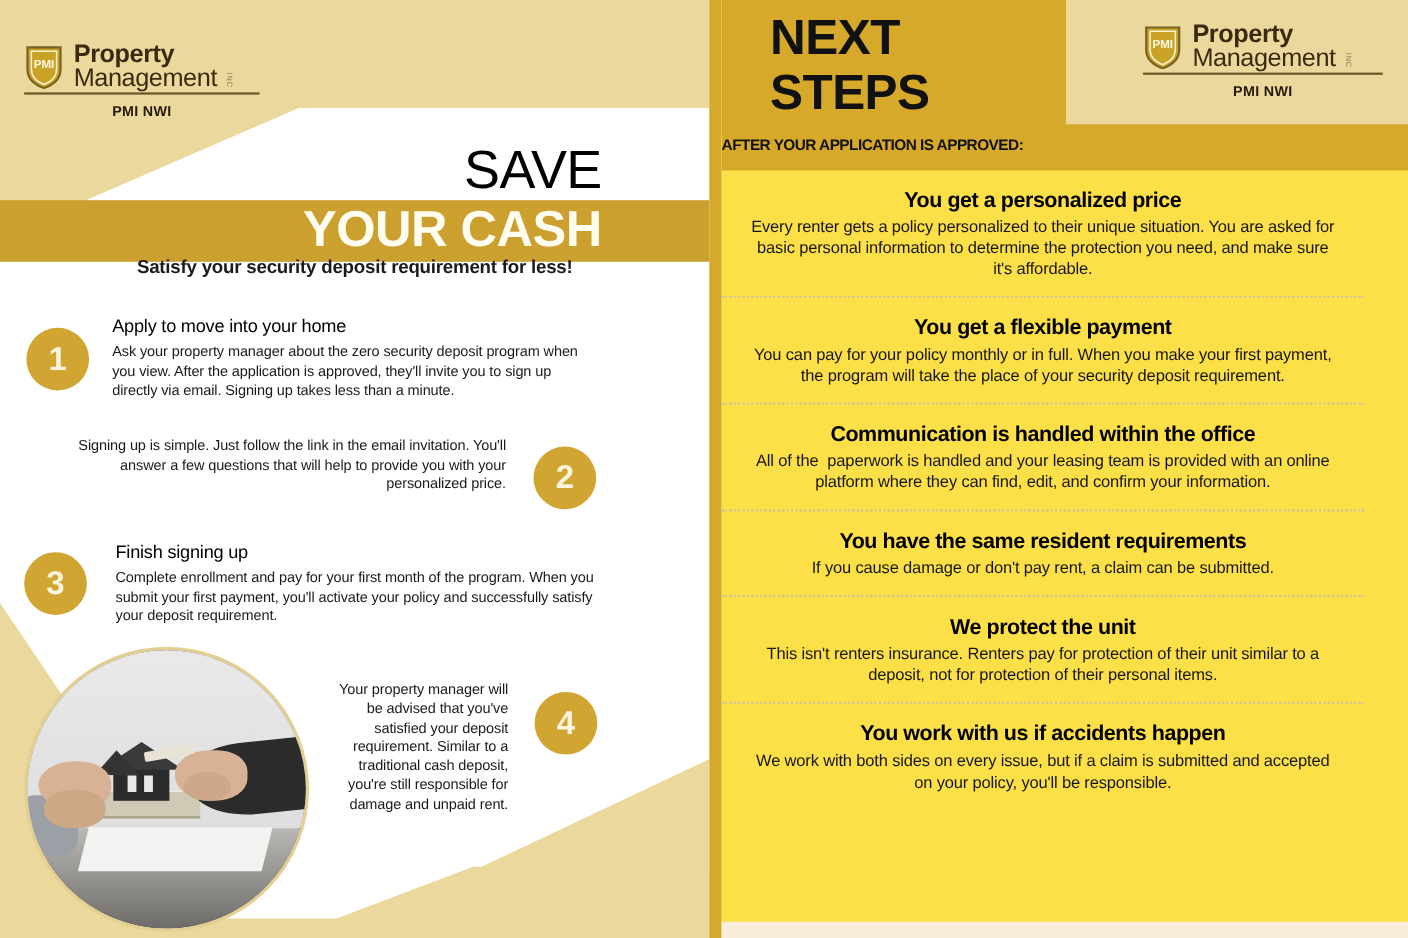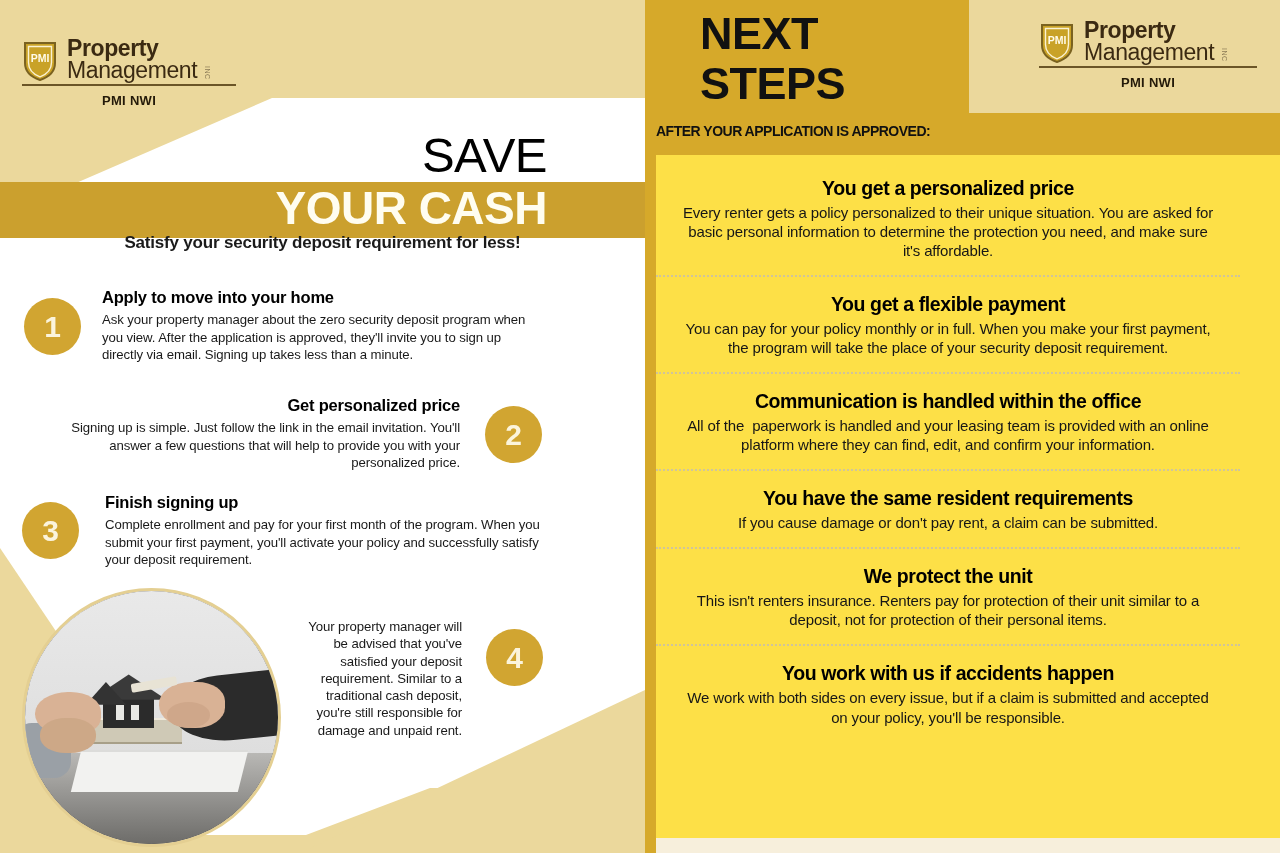--- a/index.html
+++ b/index.html
@@ -158,21 +158,21 @@
     color: #FBF4DC;
     font-size: 30px;
     font-weight: bold;
     display: flex;
     align-items: center;
     justify-content: center;
     line-height: 1;
   }
   .step-title {
     font-size: 16.5px;
-    font-weight: bold;
+    font-weight: normal;
     color: #000;
     letter-spacing: -0.2px;
     margin-bottom: 4px;
   }
   .step-body {
     font-size: 13.2px;
     color: #1a1a1a;
     line-height: 1.33;
     letter-spacing: -0.1px;
   }
@@ -268,21 +268,20 @@
     left: 383px; top: 20px;
     width: 230px;
   }
   .rp-logo .logo-rule { width: 218px; }
   .rp-logo .logo-sub { width: 218px; font-size: 13px; }
 
   .rp-sections {
     position: absolute;
     left: 0; top: 155px;
     width: 584px;
-    margin-top: 6px;
   }
   .rp-sec {
     padding: 16px 26px 15px 26px;
     text-align: center;
   }
   .rp-sec + .rp-sec { border-top: 2px dotted #CFC49B; }
   .rp-title {
     font-size: 19.5px;
     font-weight: bold;
     color: #000;
@@ -342,21 +341,20 @@
     <div class="subtitle">Satisfy your security deposit requirement for less!</div>
 
     <div class="step step1">
       <div class="circle">1</div>
       <div class="step-title">Apply to move into your home</div>
       <div class="step-body">Ask your property manager about the zero security deposit program when you view. After the application is approved, they'll invite you to sign up directly via email. Signing up takes less than a minute.</div>
     </div>
 
     <div class="step step2">
       <div class="circle">2</div>
-      <div class="step-title">Get personalized price</div>
       <div class="step-body">Signing up is simple. Just follow the link in the email invitation. You'll answer a few questions that will help to provide you with your personalized price.</div>
     </div>
 
     <div class="step step3">
       <div class="circle">3</div>
       <div class="step-title">Finish signing up</div>
       <div class="step-body">Complete enrollment and pay for your first month of the program. When you submit your first payment, you'll activate your policy and successfully satisfy your deposit requirement.</div>
     </div>
 
     <div class="step step4">

